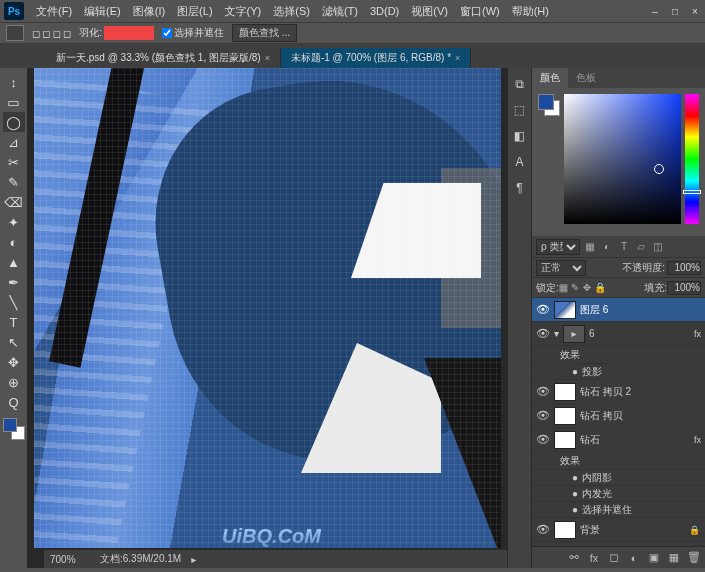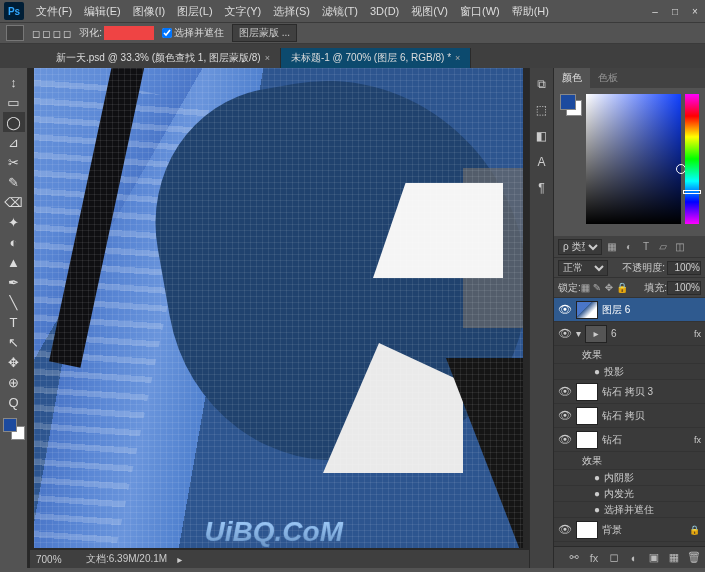--- a/index.html
+++ b/index.html
@@ -57,28 +57,28 @@
 .white-tri1 { position: absolute; top: 115px; right: 20px; width: 130px; height: 95px; background: #f5f5f5; clip-path: polygon(25% 0, 100% 0, 100% 100%, 0 100%); }
 .white-tri2 { position: absolute; top: 275px; right: 60px; width: 140px; height: 130px; background: #eaeaea; clip-path: polygon(40% 0, 100% 30%, 100% 100%, 0 100%); }
 .gray-edge { position: absolute; top: 100px; right: 0; width: 60px; height: 160px; background: #6a6a6a; opacity: 0.7; }
 .black-tri { position: absolute; top: 290px; right: 0; width: 110px; height: 200px; background: #151515; clip-path: polygon(30% 0, 100% 0, 100% 100%); }
 .stripes { position: absolute; top: 0; left: 0; width: 180px; height: 520px;
   background: repeating-linear-gradient(-8deg, rgba(255,255,255,0.18) 0 6px, transparent 6px 18px);
   transform: rotate(12deg); transform-origin: top left;
 }
 
 
-.statusbar { position: absolute; bottom: 0; left: 2px; right: 0; height: 18px; background: #3f3f3f; display: flex; align-items: center; font-size: 10px; color: #ccc; padding: 0 6px; gap: 10px; }
+.statusbar { position: absolute; bottom: 0; left: 16px; right: 0; height: 18px; background: #3f3f3f; display: flex; align-items: center; font-size: 10px; color: #ccc; padding: 0 6px; gap: 10px; }
 .zoom-field { background: #3f3f3f; border: none; color: #ccc; width: 40px; font-size: 10px; }
 
 
 .dock-strip { width: 24px; background: #424242; border-left: 1px solid #2a2a2a; display: flex; flex-direction: column; align-items: center; padding-top: 8px; gap: 10px; }
 .dock-icon { width: 16px; height: 16px; color: #ccc; font-size: 12px; display: flex; align-items: center; justify-content: center; }
 
-.right-panels { width: 152px; background: #535353; border-left: 1px solid #2a2a2a; display: flex; flex-direction: column; }
+.right-panels { width: 174px; background: #535353; border-left: 1px solid #2a2a2a; display: flex; flex-direction: column; }
 
 
 .panel-tabs { height: 20px; display: flex; align-items: center; background: #424242; font-size: 10px; color: #999; }
 .ptab { padding: 0 8px; height: 100%; display: flex; align-items: center; }
 .ptab.active { background: #535353; color: #e0e0e0; }
 .color-panel { height: 148px; background: #535353; position: relative; display: flex; padding: 6px; gap: 4px; }
 .mini-swatches { width: 22px; height: 22px; position: relative; }
 .mini-fg { position: absolute; width: 16px; height: 16px; background: #1c4a9e; border: 1px solid #888; }
 .mini-bg { position: absolute; bottom: 0; right: 0; width: 16px; height: 16px; background: #fff; border: 1px solid #888; }
 .color-field { flex: 1; height: 130px; position: relative;
@@ -113,21 +113,21 @@
 .thumb.img { background: linear-gradient(135deg,#4a76c8 40%,#2d558f 40%,#fff 70%); }
 .thumb.grp { background: #555; display:flex;align-items:center;justify-content:center;color:#ccc;font-size:10px; }
 .thumb.white { background: #fff; }
 .thumb.bg { background: #fff; }
 .fx-badge { margin-left: auto; font-size: 9px; color: #ccc; }
 
 .layer-footer { height: 22px; background: #424242; display: flex; align-items: center; justify-content: flex-end; padding: 0 4px; gap: 6px; border-top: 1px solid #2a2a2a; }
 .lf-icon { width: 14px; height: 14px; font-size: 11px; color: #bbb; display: flex; align-items: center; justify-content: center; }
 
 
-.watermark { position: absolute; bottom: 20px; right: 186px; font-weight: bold; font-size: 28px; font-style: italic;
+.watermark { position: absolute; bottom: 20px; right: 186px; font-weight: bold; font-size: 20px; font-style: italic;
   background: linear-gradient(#6eb5ff,#0a4fa0); -webkit-background-clip: text; background-clip: text; color: transparent;
   text-shadow: 0 0 1px rgba(255,255,255,0.4);
 }
 </style>
 </head>
 <body>
 
 <div class="menubar">
   <div class="ps-logo">Ps</div>
   <div class="menu-item">文件(F)</div>
@@ -157,21 +157,21 @@
     <span>◻</span>
   </div>
   <div class="opt-field">
     <span>羽化:</span>
     <input class="opt-input" value="0 像素" style="">
   </div>
   <div class="opt-field">
     <input type="checkbox" class="opt-check" checked="" style="">
     <span>选择并遮住</span>
   </div>
-  <button class="opt-btn">图层蒙版 ...</button>
+  <button class="opt-btn">颜色查找 ...</button>
 </div>
 
 <div class="tabsbar">
   <div class="doc-tab">
     <span>新一天.psd @ 33.3% (颜色查找 1, 图层蒙版/8)</span>
     <span class="tab-close">×</span>
   </div>
   <div class="doc-tab active">
     <span>未标题-1 @ 700% (图层 6, RGB/8) *</span>
     <span class="tab-close">×</span>
@@ -292,21 +292,21 @@
         <div class="layer-row sub">
           <span>效果</span>
         </div>
         <div class="layer-row sub2">
           <span>●</span>
           <span>投影</span>
         </div>
         <div class="layer-row">
           <span class="eye">👁</span>
           <div class="thumb white"></div>
-          <span>钻石 拷贝 3</span>
+          <span>钻石 拷贝 2</span>
         </div>
         <div class="layer-row">
           <span class="eye">👁</span>
           <div class="thumb white"></div>
           <span>钻石 拷贝</span>
         </div>
         <div class="layer-row">
           <span class="eye">👁</span>
           <div class="thumb white"></div>
           <span>钻石</span>

